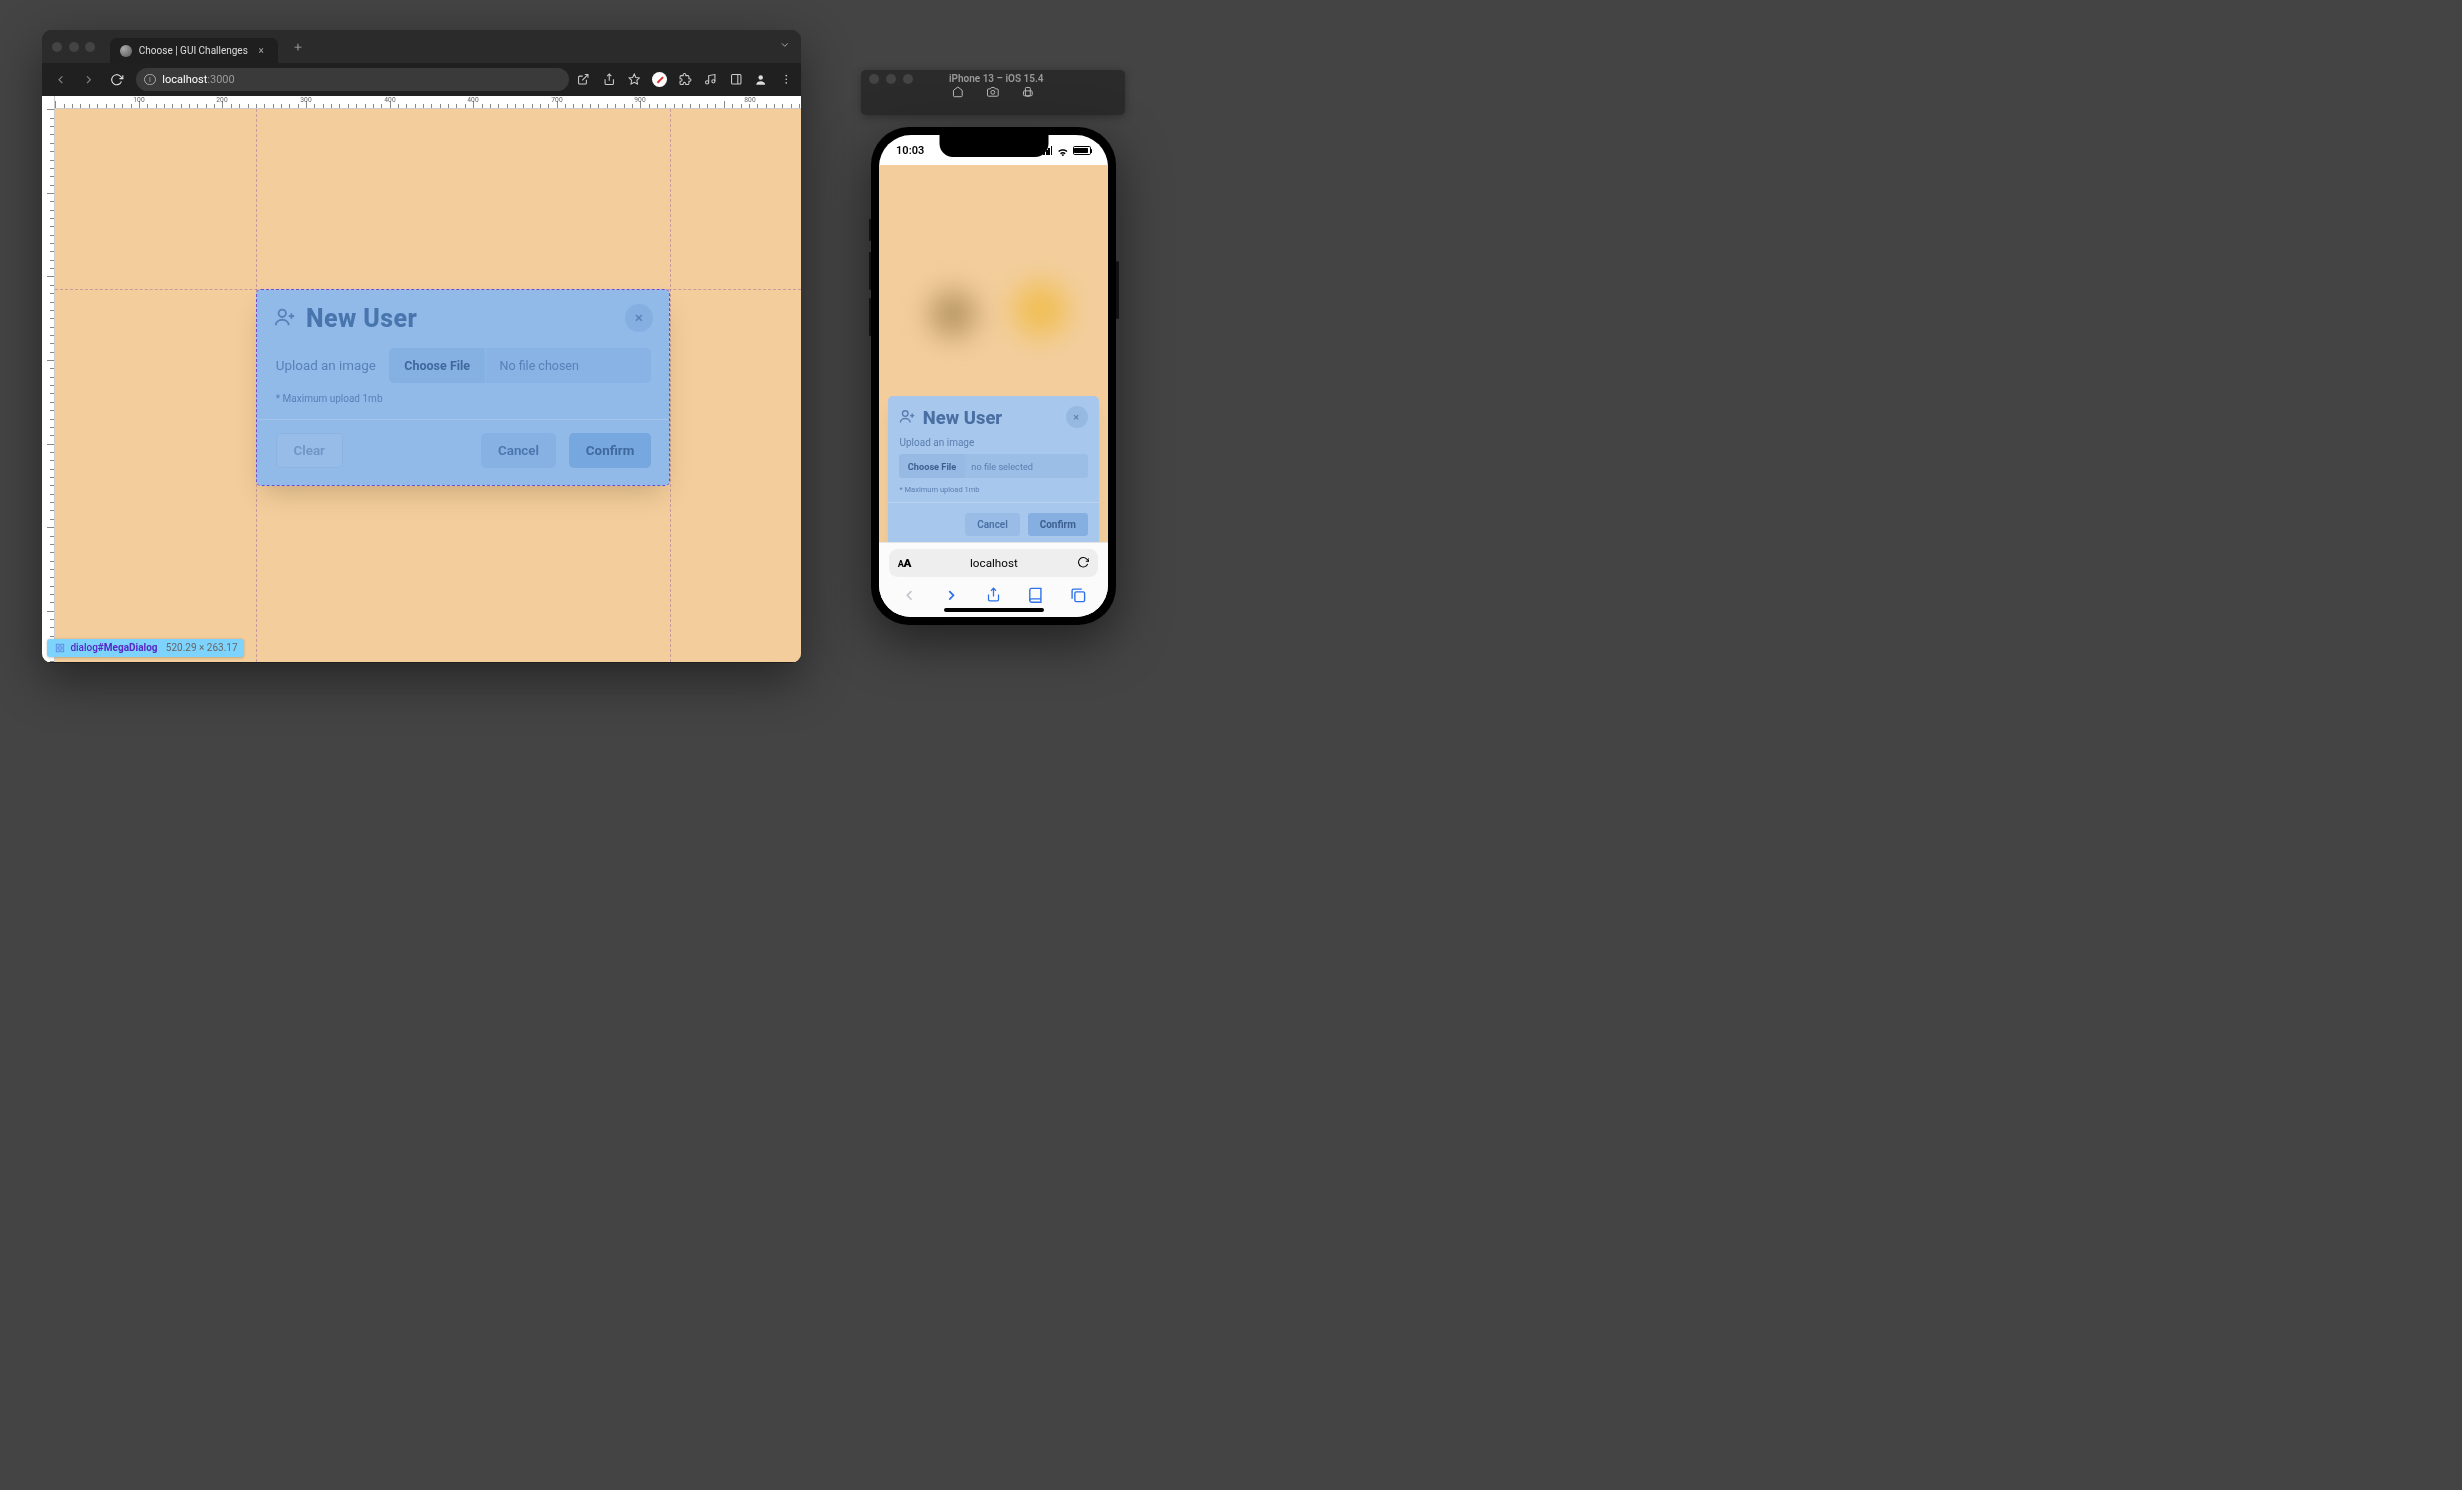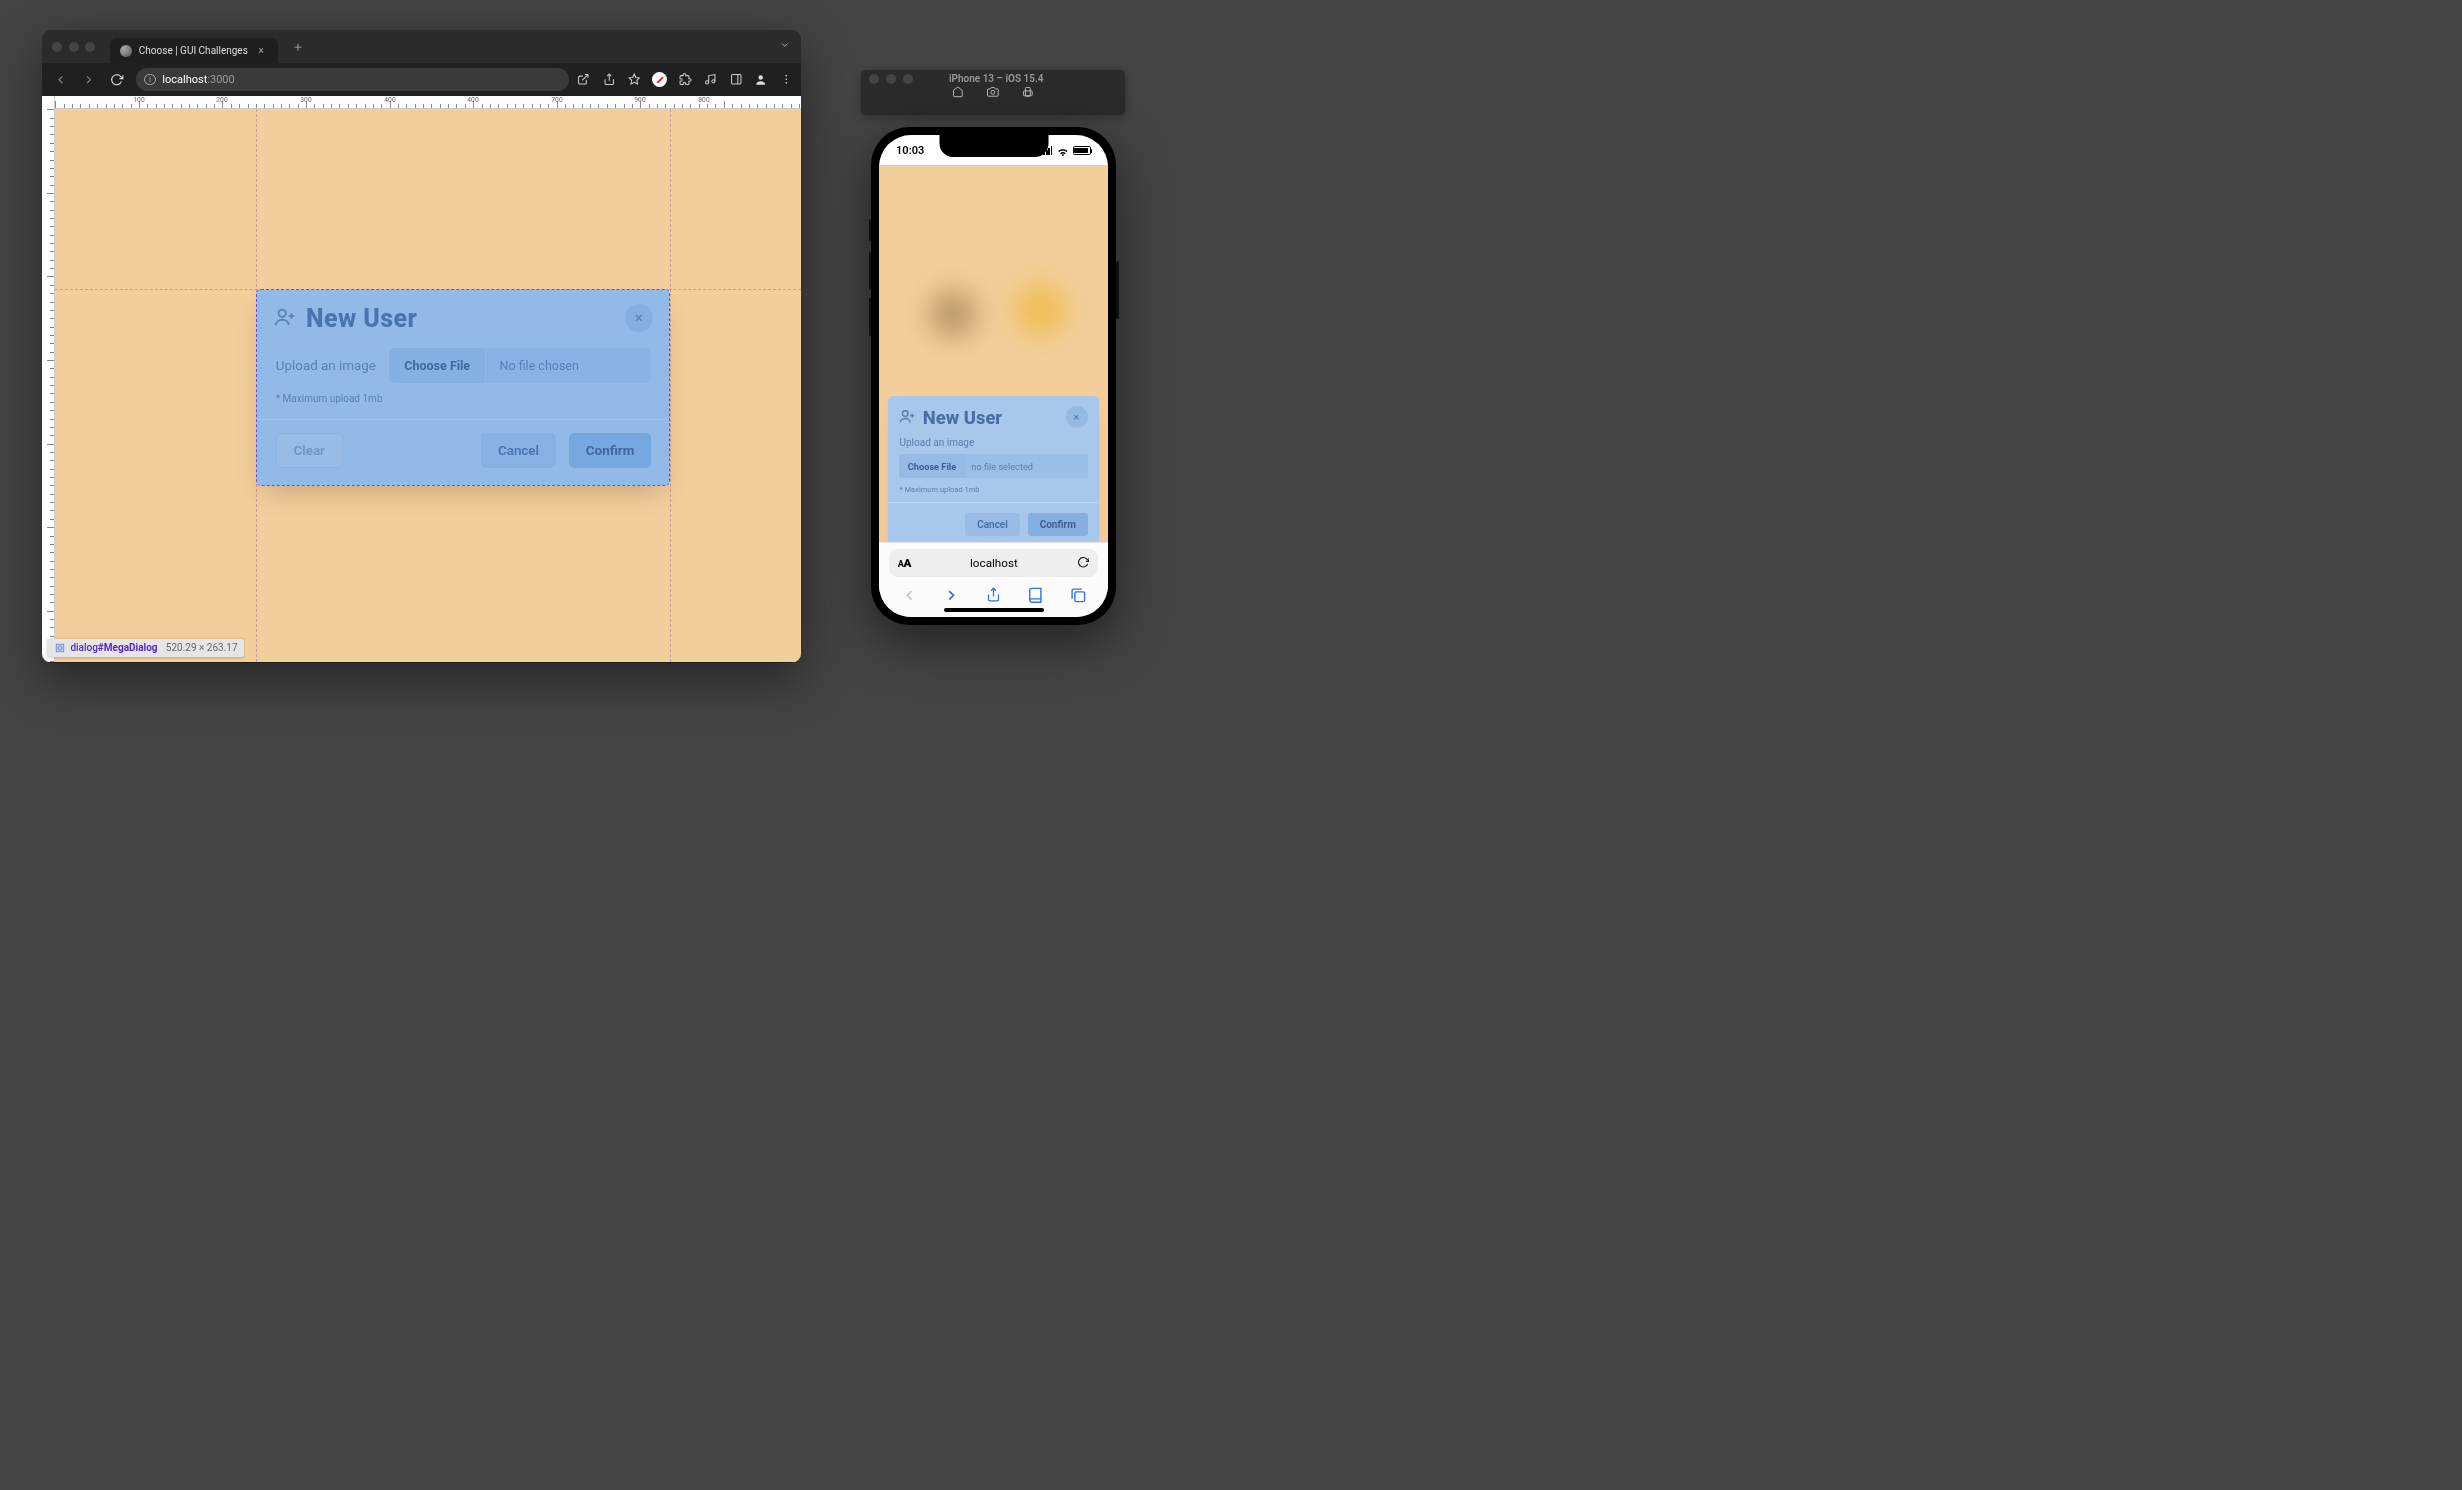--- a/index.html
+++ b/index.html
@@ -64,21 +64,21 @@
 .choose-btn { background: rgba(130,170,220,0.45); color:#3d5f8e; font-weight:700; padding: 0 15px; display:flex; align-items:center; font-size:12.5px; border-right: 0.8px solid rgba(255,255,255,0.15);}
 .file-label { background: rgba(130,170,220,0.3); color:#5b7eaf; padding: 0 13.4px; display:flex; align-items:center; font-size:12.5px; flex:1;}
 .hint { color: #5b7eaf; font-size: 10px; margin: 6.7px 0 10px 0;}
 .dialog-footer { border-top: 0.8px solid rgba(255,255,255,0.25); padding: 13.4px 18.4px 16.7px 18.4px; display:flex; align-items:flex-end;}
 .btn { height: 35px; padding: 0 16.7px; border-radius: 5px; font-size: 13.4px; font-weight:600; display:flex; align-items:center; }
 .btn.clear { background: rgba(180,205,235,0.4); color: #7a98c0; border: 0.8px solid rgba(150,185,225,0.6); }
 .btn.cancel { background: rgba(130,170,220,0.35); color:#4a6fa2; margin-left:auto;}
 .btn.confirm { background: rgba(105,155,215,0.55); color:#3d5f8e; margin-left: 13.4px; font-weight:700;}
 
 
-.sel-chip { position:absolute; left: 5px; bottom: 5px; background:#e5e5e5; border-radius:3.3px; padding: 3.3px 6.7px; display:flex; align-items:center; gap:5px; font-size:10px; box-shadow: 0 0.8px 2.5px rgba(0,0,0,0.2);}
+.sel-chip { position:absolute; left: 5px; bottom: 5px; background:#7dd3fc; border-radius:3.3px; padding: 3.3px 6.7px; display:flex; align-items:center; gap:5px; font-size:10px; box-shadow: 0 0.8px 2.5px rgba(0,0,0,0.2);}
 .sel-chip .grid-ic { width:11.7px; height:11.7px; display:flex; align-items:center; justify-content:center; color:#5a7fe0;}
 .sel-chip .sel-name { color:#5728c4; font-weight:500;}
 .sel-chip .sel-id { color:#5728c4; font-weight:700;}
 .sel-chip .sel-dim { color:#666; margin-left:3.3px;}
 
 
 .sim-wrap { position:absolute; left: 861px; top: 70px; width: 264px; }
 .sim-titlebar { background:#2b2b2b; border-radius:5px; height:45px; display:flex; flex-direction:column; align-items:stretch; padding: 3.3px 8.4px 1.7px 8.4px; margin-bottom: 10px; box-shadow: 0 1.7px 8.4px rgba(0,0,0,0.3);}
 .sim-titlebar .row1 { display:flex; align-items:center; color:#999; font-size:10px; font-weight:600;}
 .sim-titlebar .traffic { margin-right: 0; }
@@ -328,21 +328,21 @@
         <div class="tick" style="left: 740px;"></div>
         <div class="tick" style="left: 749px;"></div>
         <div class="tick" style="left: 757px;"></div>
         <div class="lbl" style="left: 97px;">100</div>
         <div class="lbl" style="left: 180px;">200</div>
         <div class="lbl" style="left: 264px;">300</div>
         <div class="lbl" style="left: 348px;">400</div>
         <div class="lbl" style="left: 431px;">400</div>
         <div class="lbl" style="left: 515px;">700</div>
         <div class="lbl" style="left: 598px;">900</div>
-        <div class="lbl" style="left: 662px;">800</div>
+        <div class="lbl" style="left: 708px;">800</div>
       </div>
     <div class="ruler-v" id="ruler-v">
         <div class="tick big" style="top: 13.4px;"></div>
         <div class="tick" style="top: 22px;"></div>
         <div class="tick" style="top: 30px;"></div>
         <div class="tick" style="top: 38px;"></div>
         <div class="tick" style="top: 47px;"></div>
         <div class="tick" style="top: 55px;"></div>
         <div class="tick" style="top: 64px;"></div>
         <div class="tick" style="top: 72px;"></div>

